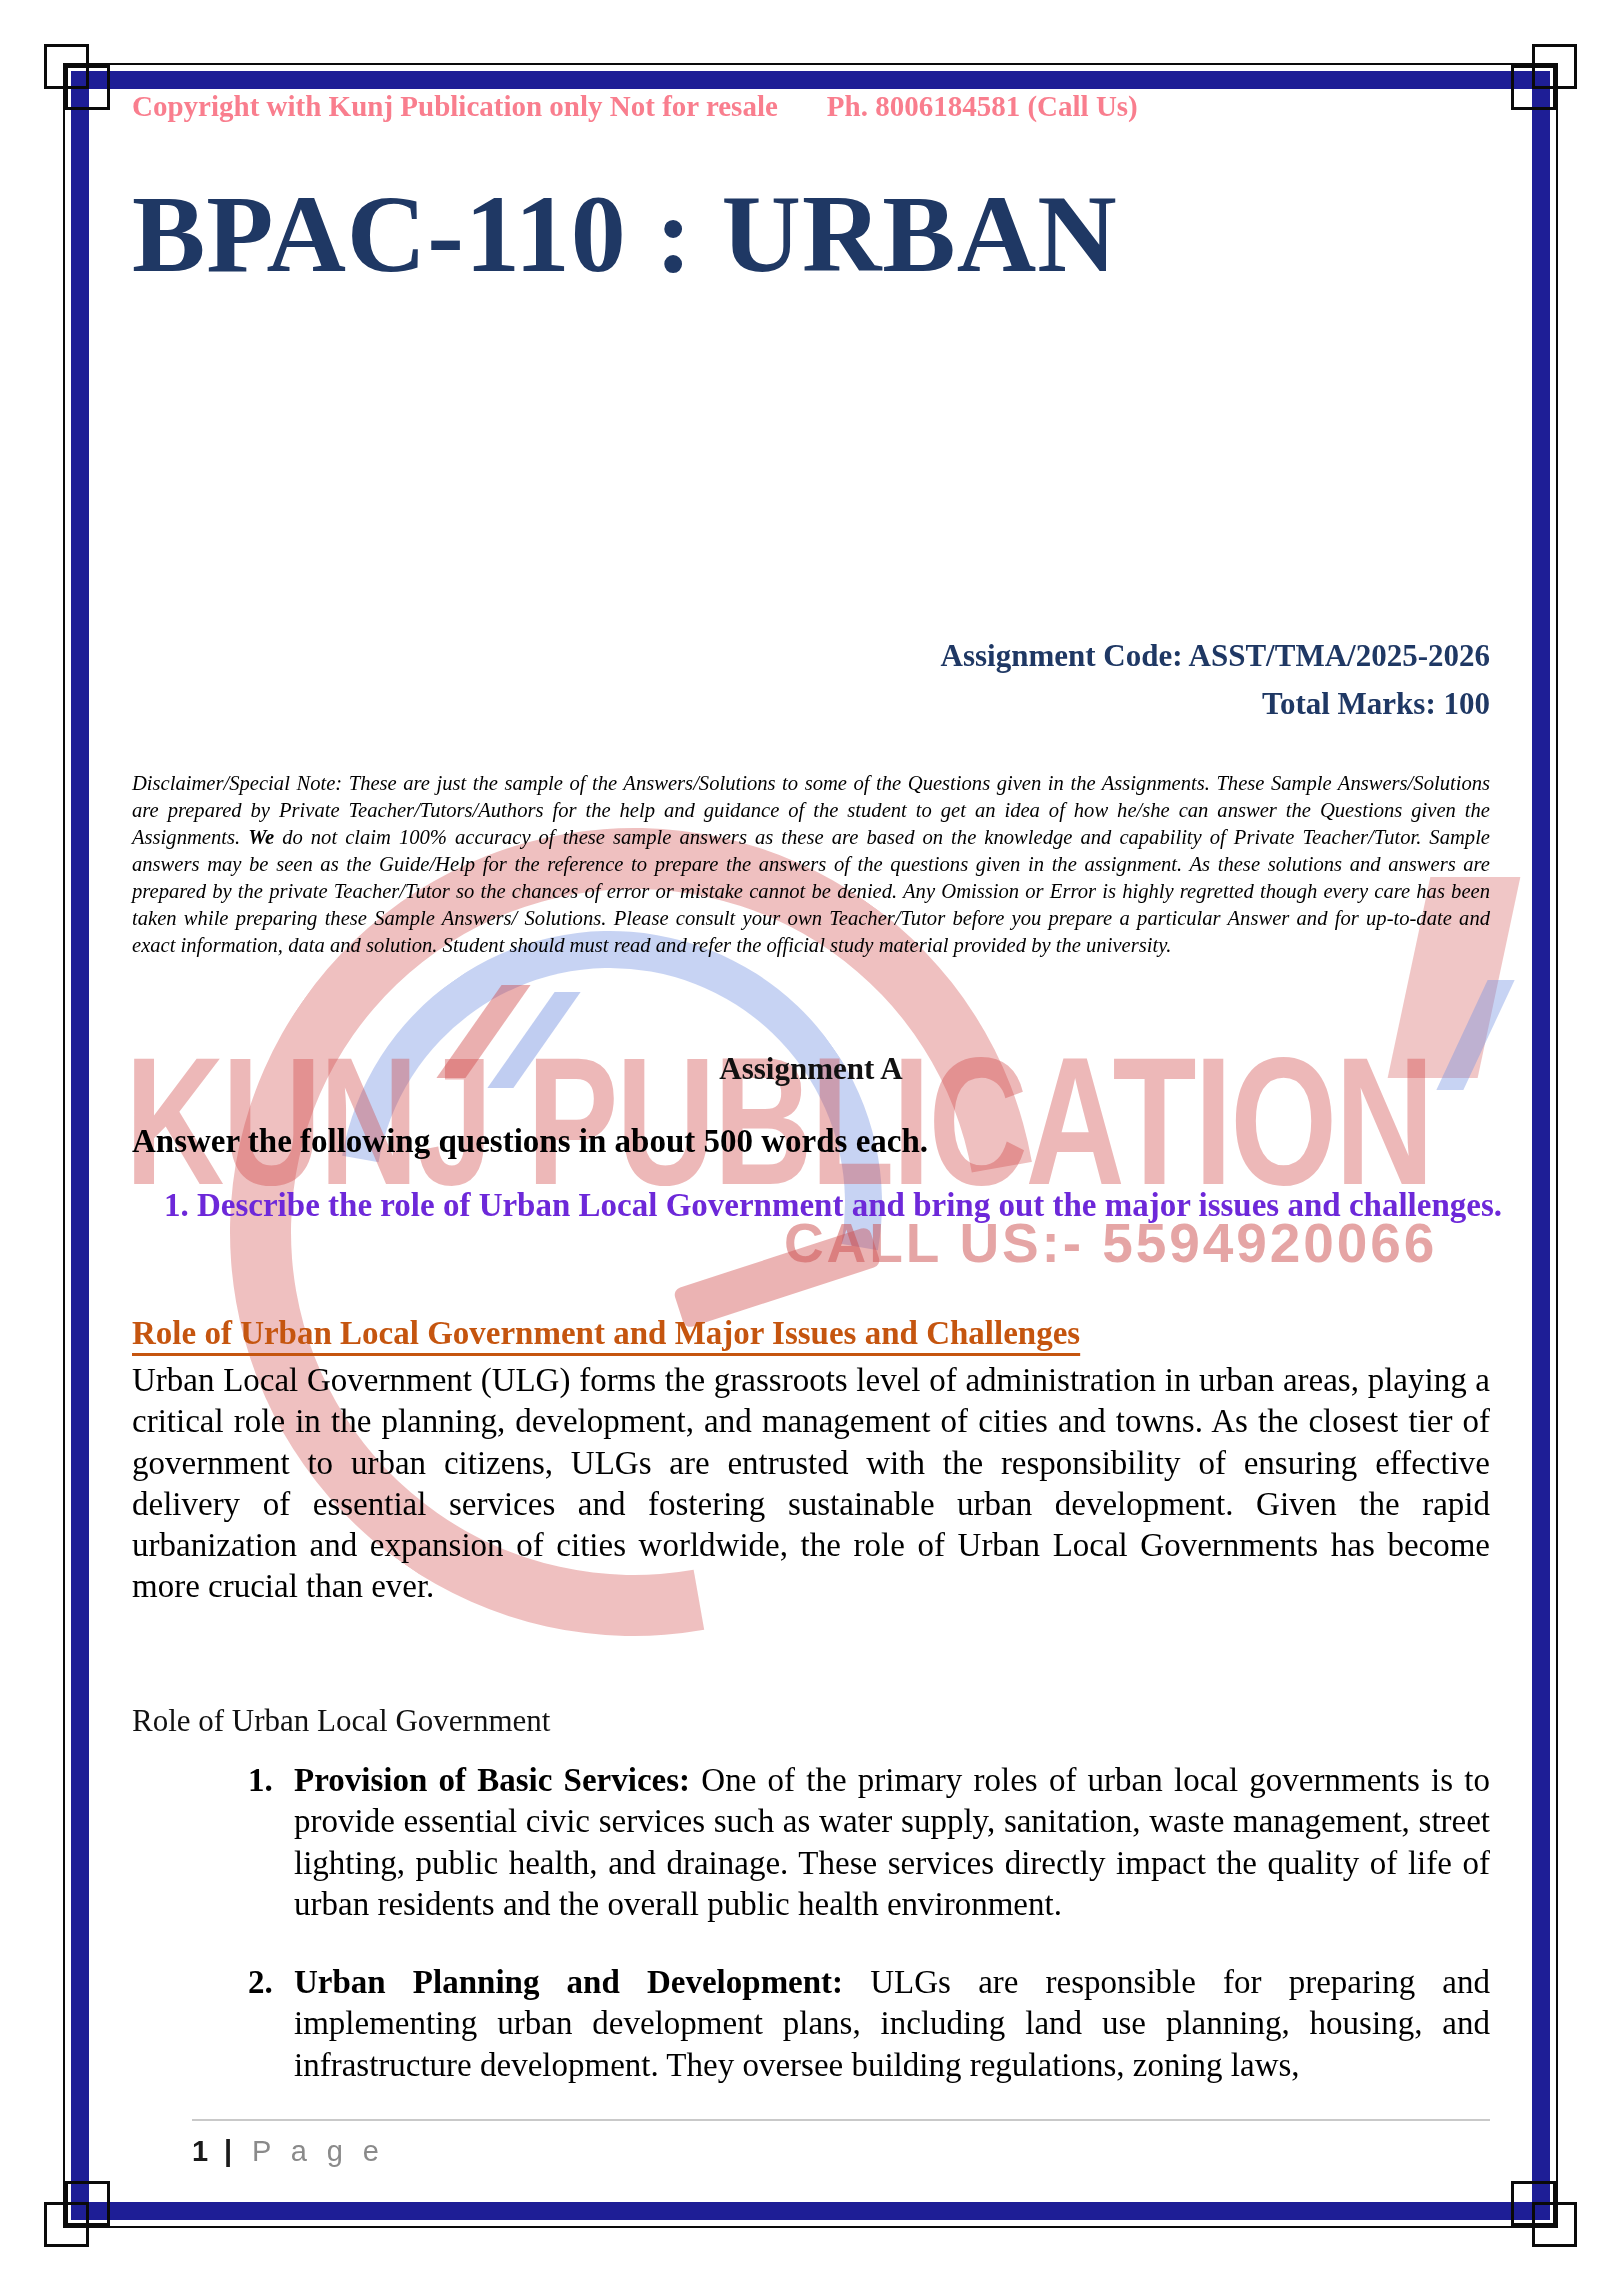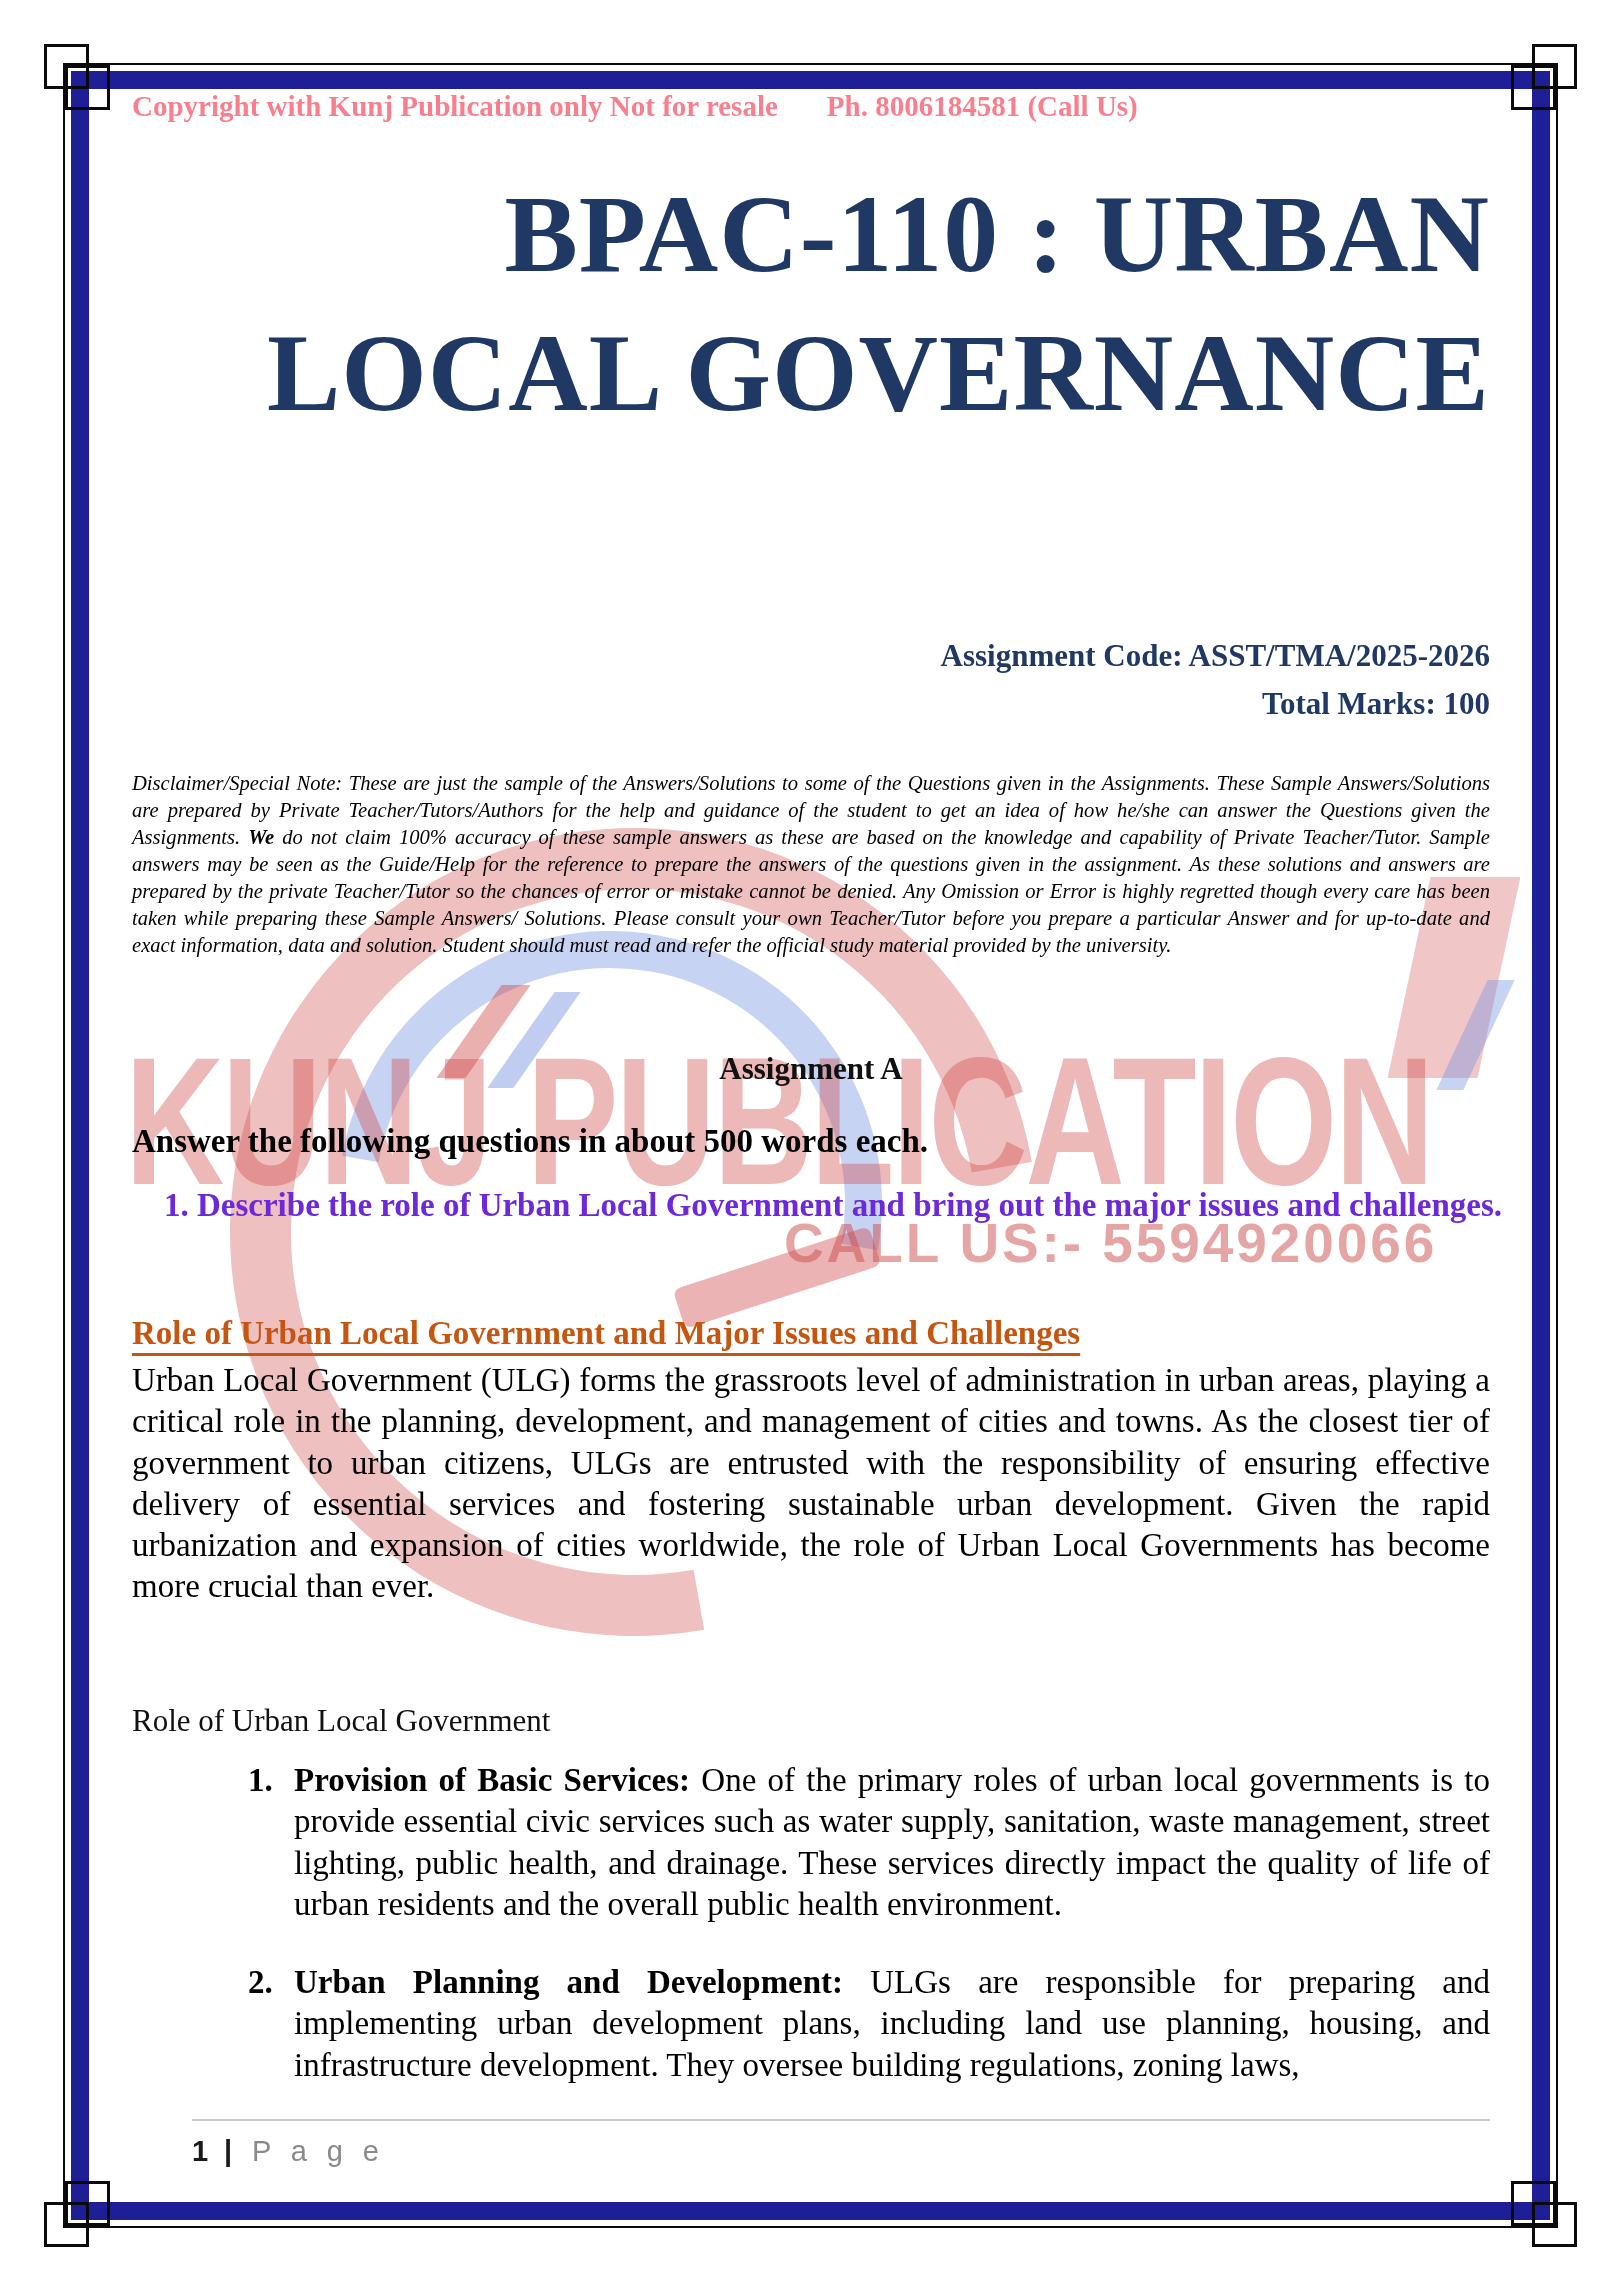--- a/index.html
+++ b/index.html
@@ -11,21 +11,21 @@
                border:2.9px solid #0a0a0a;}
   .frame-navy{position:absolute;left:71px;top:71px;right:71px;bottom:73px;
               border:18.6px solid #1e1e96;}
   .corner-sq{position:absolute;width:39px;height:39px;border:3.9px solid #0a0a0a;background:transparent;}
   
   .content{position:absolute;left:132px;top:0;width:1358px;z-index:2;}
 
   .header-line{position:absolute;top:90px;left:0;width:100%;display:flex;column-gap:49px;
                color:#f97e8e;font-weight:bold;font-size:29px;white-space:nowrap;}
 
-  .doc-title{position:absolute;top:165px;left:0;width:100%;text-align:right;
+  .doc-title{position:absolute;top:165px;left:0;width:100%;text-align:left;
              color:#1f3864;font-weight:bold;font-size:110px;line-height:1.26;letter-spacing:1px;}
 
   .meta-block{position:absolute;top:632px;left:0;width:100%;text-align:right;
               color:#1f3864;font-weight:bold;font-size:31px;line-height:1.55;}
 
   .disclaimer{position:absolute;top:770px;left:0;width:100%;
               font-style:italic;font-size:20.6px;line-height:1.31;text-align:justify;color:#000;}
   .disclaimer b{font-weight:bold;}
 
   .assignment-a{position:absolute;top:1051px;left:0;width:100%;text-align:center;
@@ -117,21 +117,20 @@
 
   <div class="content">
 
     <div class="header-line">
       <span>Copyright with Kunj Publication only Not for resale</span>
       <span>Ph. 8006184581 (Call Us)</span>
     </div>
 
     <div class="doc-title">
       <div>BPAC-110 : URBAN</div>
-      <div>LOCAL GOVERNANCE</div>
     </div>
 
     <div class="meta-block">
       <div>Assignment Code: ASST/TMA/2025-2026</div>
       <div>Total Marks: 100</div>
     </div>
 
     <div class="disclaimer">
       <span>Disclaimer/Special Note: These are just the sample of the Answers/Solutions to some of the Questions given in the Assignments. These Sample Answers/Solutions are prepared by Private Teacher/Tutors/Authors for the help and guidance of the student to get an idea of how he/she can answer the Questions given the Assignments. </span><b>We</b><span> do not claim 100% accuracy of these sample answers as these are based on the knowledge and capability of Private Teacher/Tutor. Sample answers may be seen as the Guide/Help for the reference to prepare the answers of the questions given in the assignment. As these solutions and answers are prepared by the private Teacher/Tutor so the chances of error or mistake cannot be denied. Any Omission or Error is highly regretted though every care has been taken while preparing these Sample Answers/ Solutions. Please consult your own Teacher/Tutor before you prepare a particular Answer and for up-to-date and exact information, data and solution. Student should must read and refer the official study material provided by the university.</span>
     </div>

